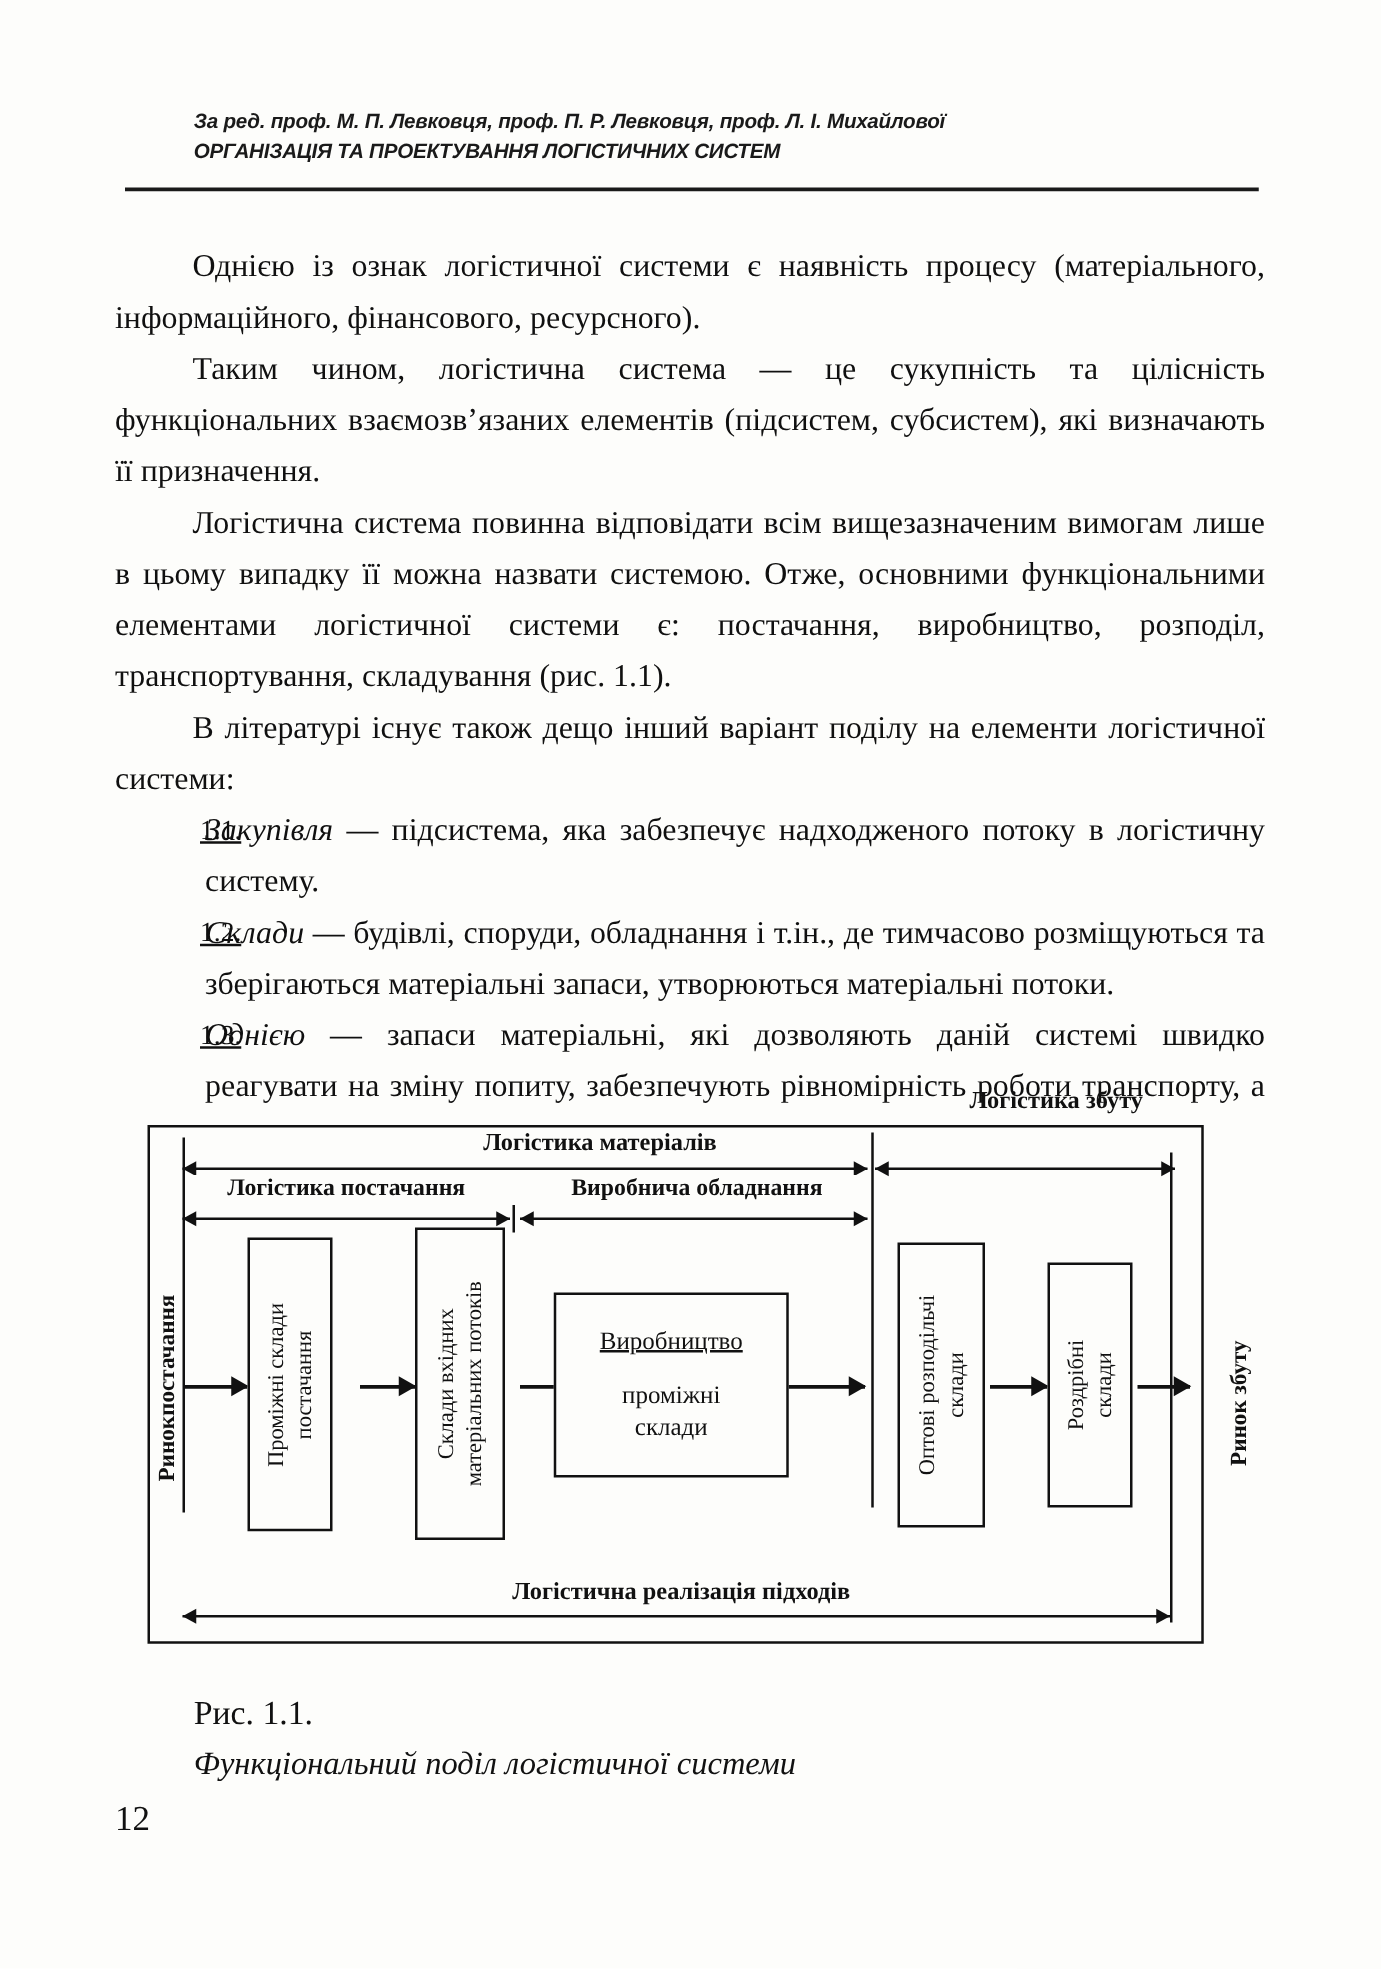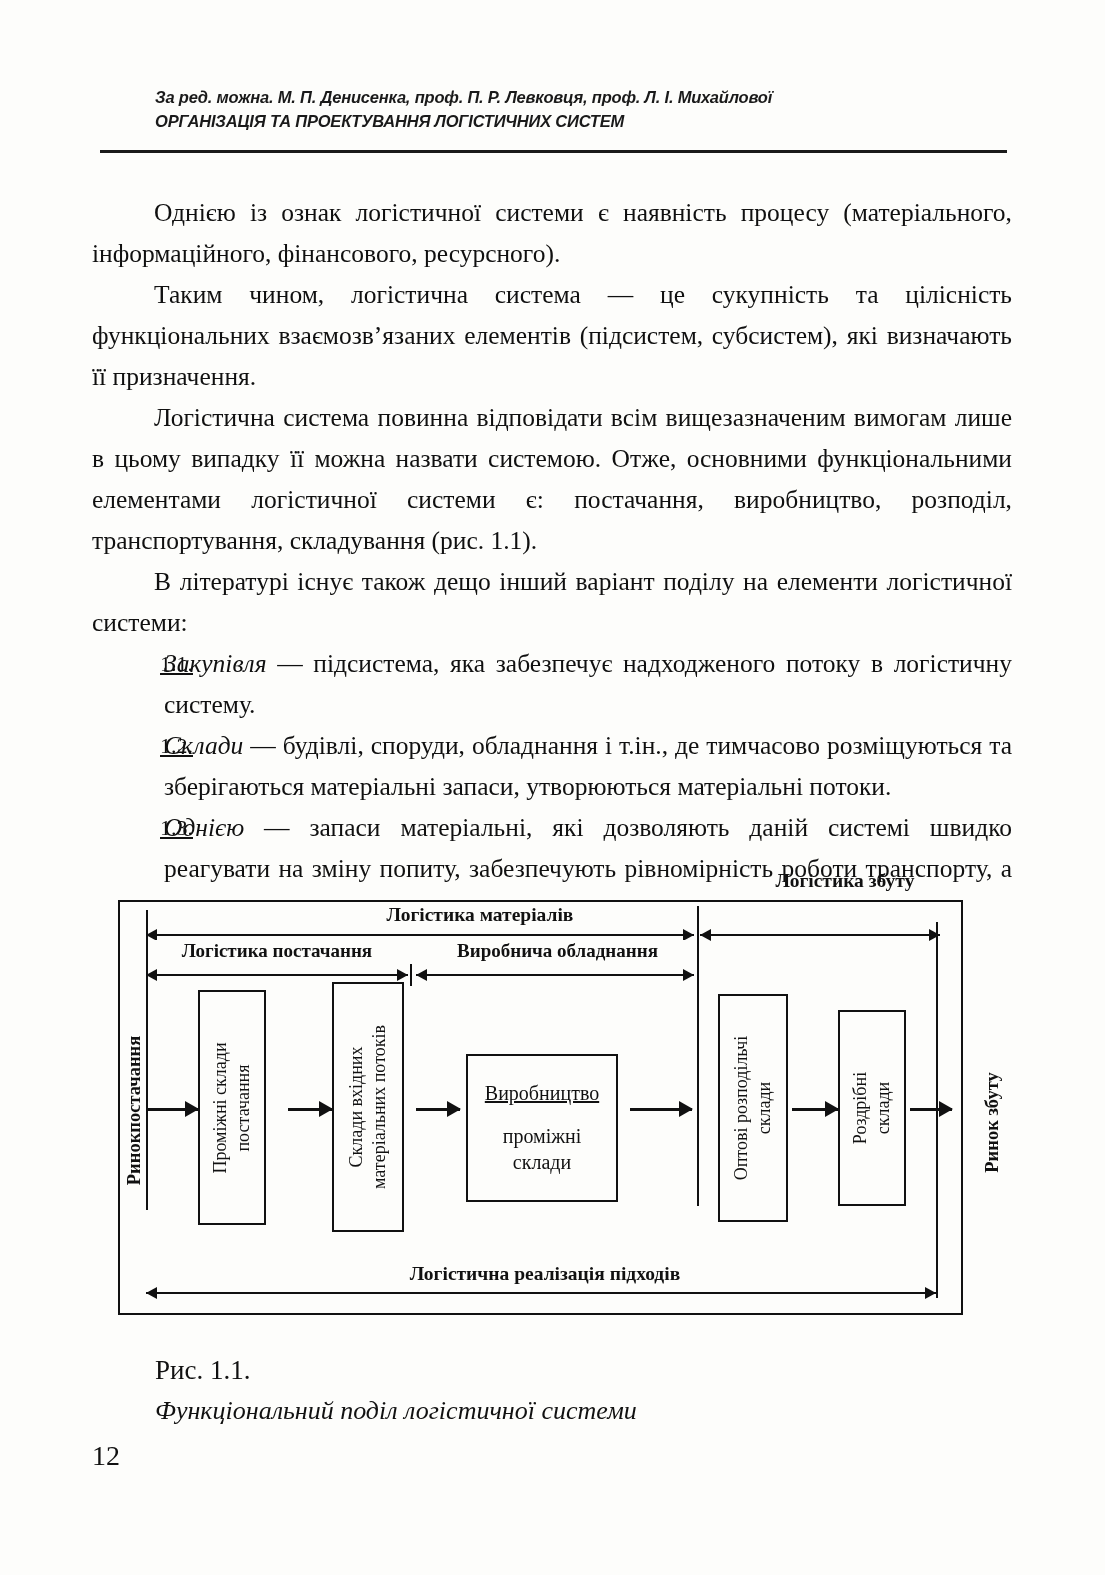--- a/index.html
+++ b/index.html
@@ -269,21 +269,21 @@
     font-size: 28px;
     color: #111;
   }
 </style>
 </head>
 <body>
 
 <div class="page">
 
   <div class="header">
-    <div class="header-line1">За ред. можна. М. П. Денисенка, проф. П. Р. Левковця, проф. Л. І. Михайлової</div>
+    <div class="header-line1">За ред. проф. М. П. Левковця, проф. П. Р. Левковця, проф. Л. І. Михайлової</div>
     <div class="header-line2">ОРГАНІЗАЦІЯ ТА ПРОЕКТУВАННЯ ЛОГІСТИЧНИХ СИСТЕМ</div>
   </div>
   <div class="header-rule"></div>
 
   <div class="body-text">
     <p>Однією із ознак логістичної системи є наявність процесу (матеріального, інформаційного, фінансового, ресурсного).</p>
     <p>Таким чином, логістична система — це сукупність та цілісність функціональних взаємозв’язаних елементів (підсистем, субсистем), які визначають її призначення.</p>
     <p>Логістична система повинна відповідати всім вищезазначеним вимогам лише в цьому випадку її можна назвати системою. Отже, основними функціональними елементами логістичної системи є: постачання, виробництво, розподіл, транспортування, складування (рис. 1.1).</p>
     <p>В літературі існує також дещо інший варіант поділу на елементи логістичної системи:</p>
 
@@ -334,21 +334,21 @@
       <div class="farrow" style="left:790px; top:206px; width:42px;"></div>
 
       <div class="vbox" style="left:78px; top:88px; width:68px; height:235px;">
         <div class="vtext two">Проміжні склади<br>постачання</div>
       </div>
 
       <div class="vbox" style="left:212px; top:80px; width:72px; height:250px;">
         <div class="vtext two">Склади вхідних<br>матеріальних потоків</div>
       </div>
 
-      <div class="prodbox" style="left:346px; top:132px; width:152px; height:148px;margin-top:20px;">
+      <div class="prodbox" style="left:323px; top:132px; width:188px; height:148px;">
         <div class="u">Виробництво</div>
         <div class="sub">проміжні<br>склади</div>
       </div>
 
       <div class="vbox" style="left:598px; top:92px; width:70px; height:228px;">
         <div class="vtext two">Оптові розподільчі<br>склади</div>
       </div>
 
       <div class="vbox" style="left:718px; top:108px; width:68px; height:196px;">
         <div class="vtext two">Роздрібні<br>склади</div>

